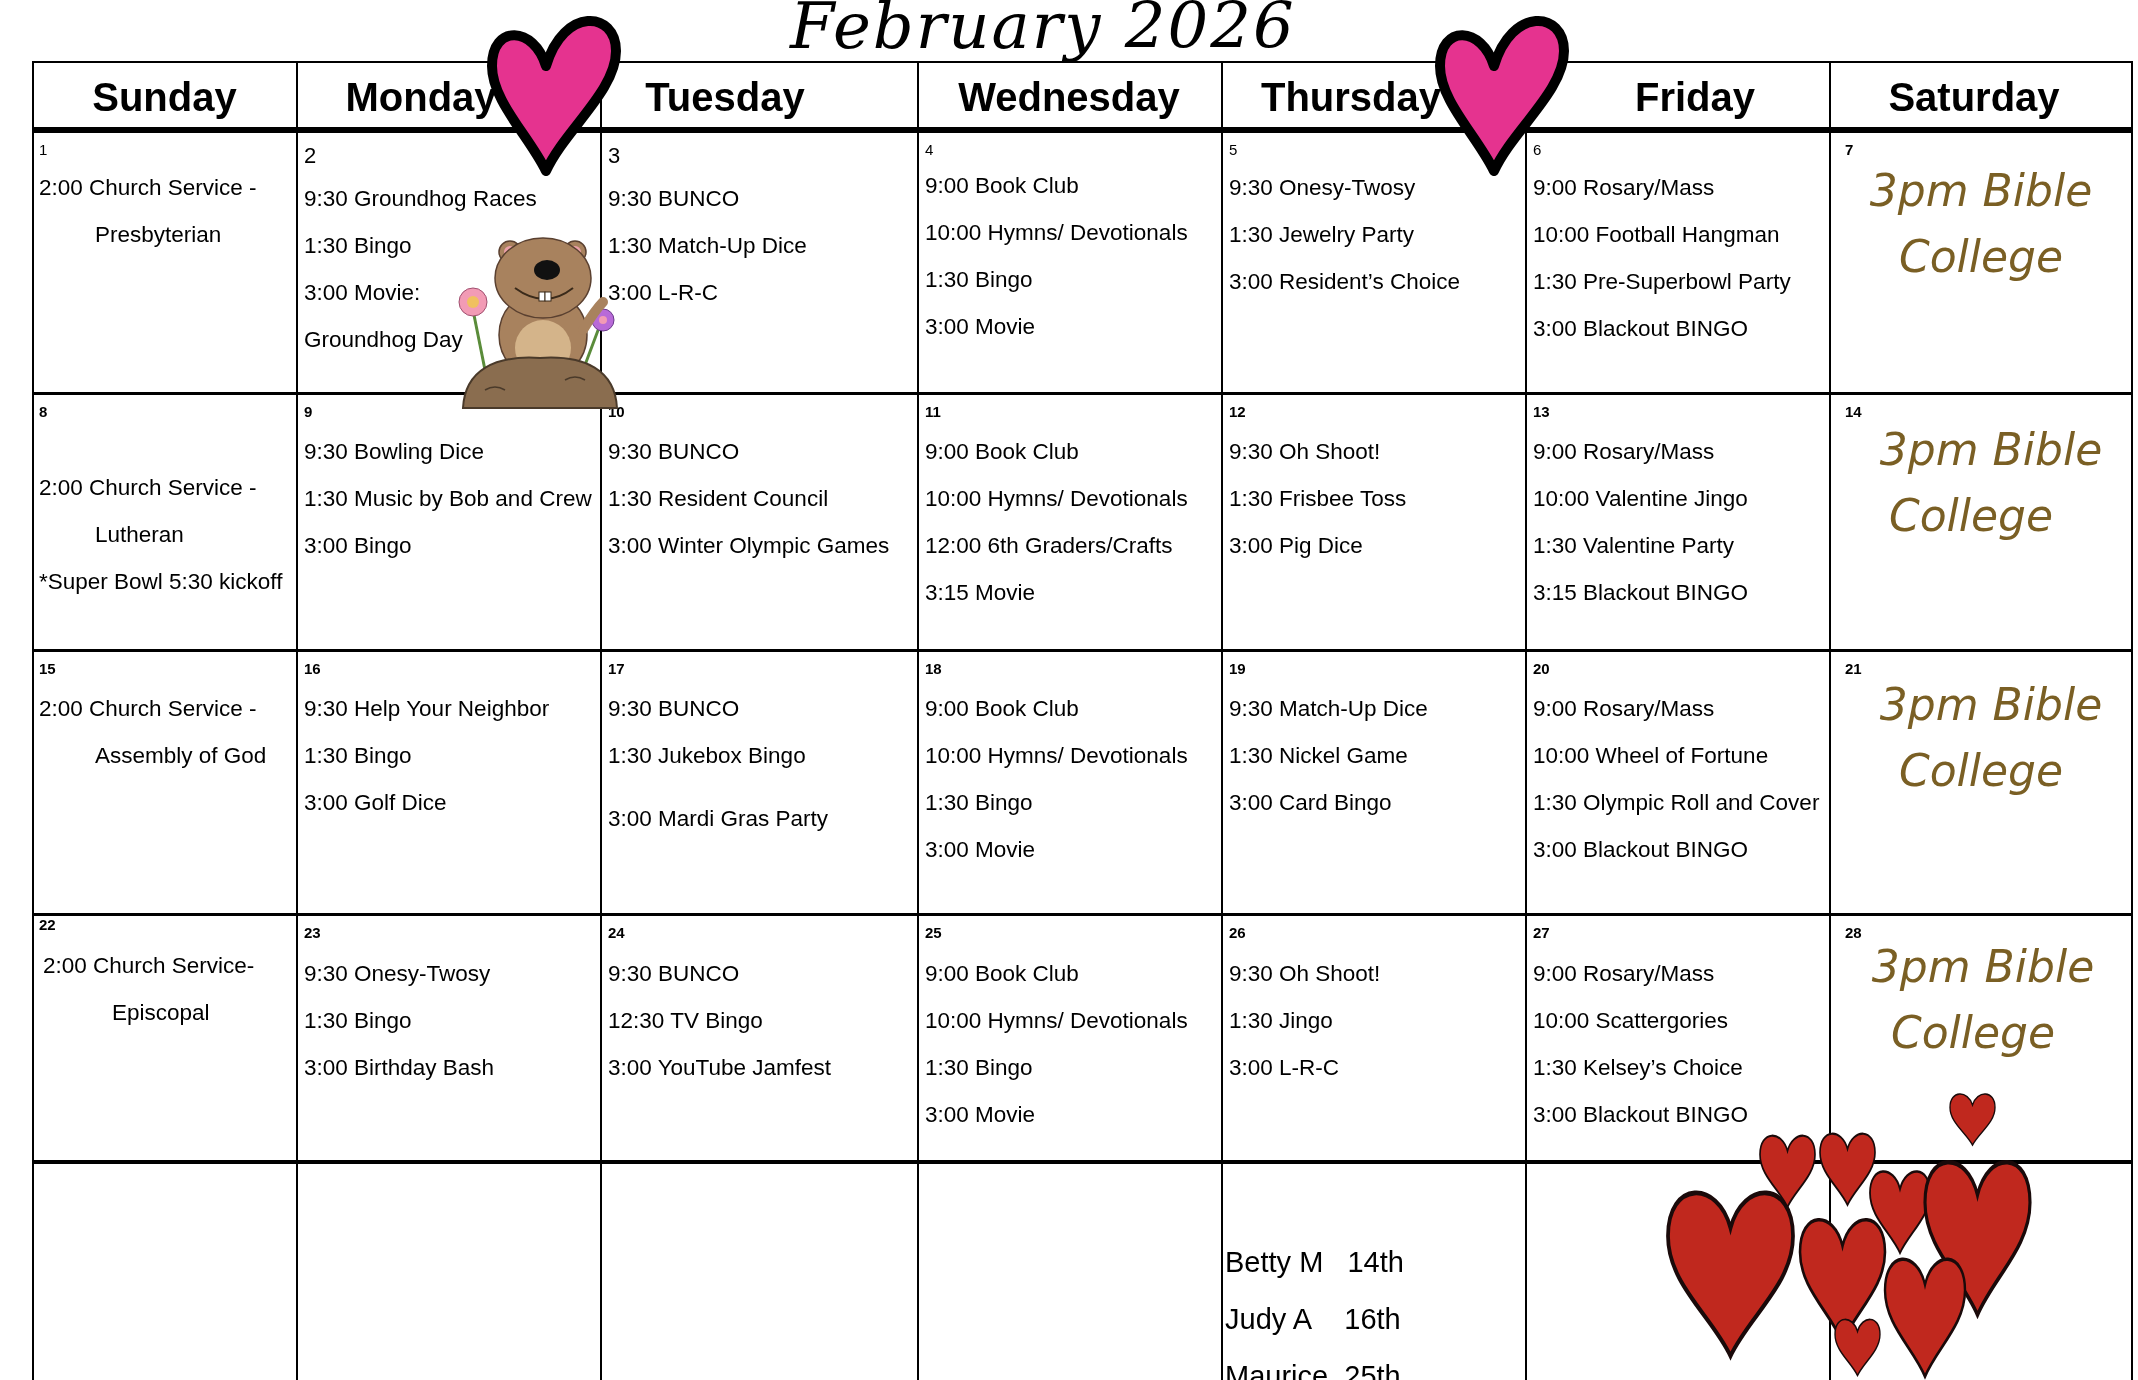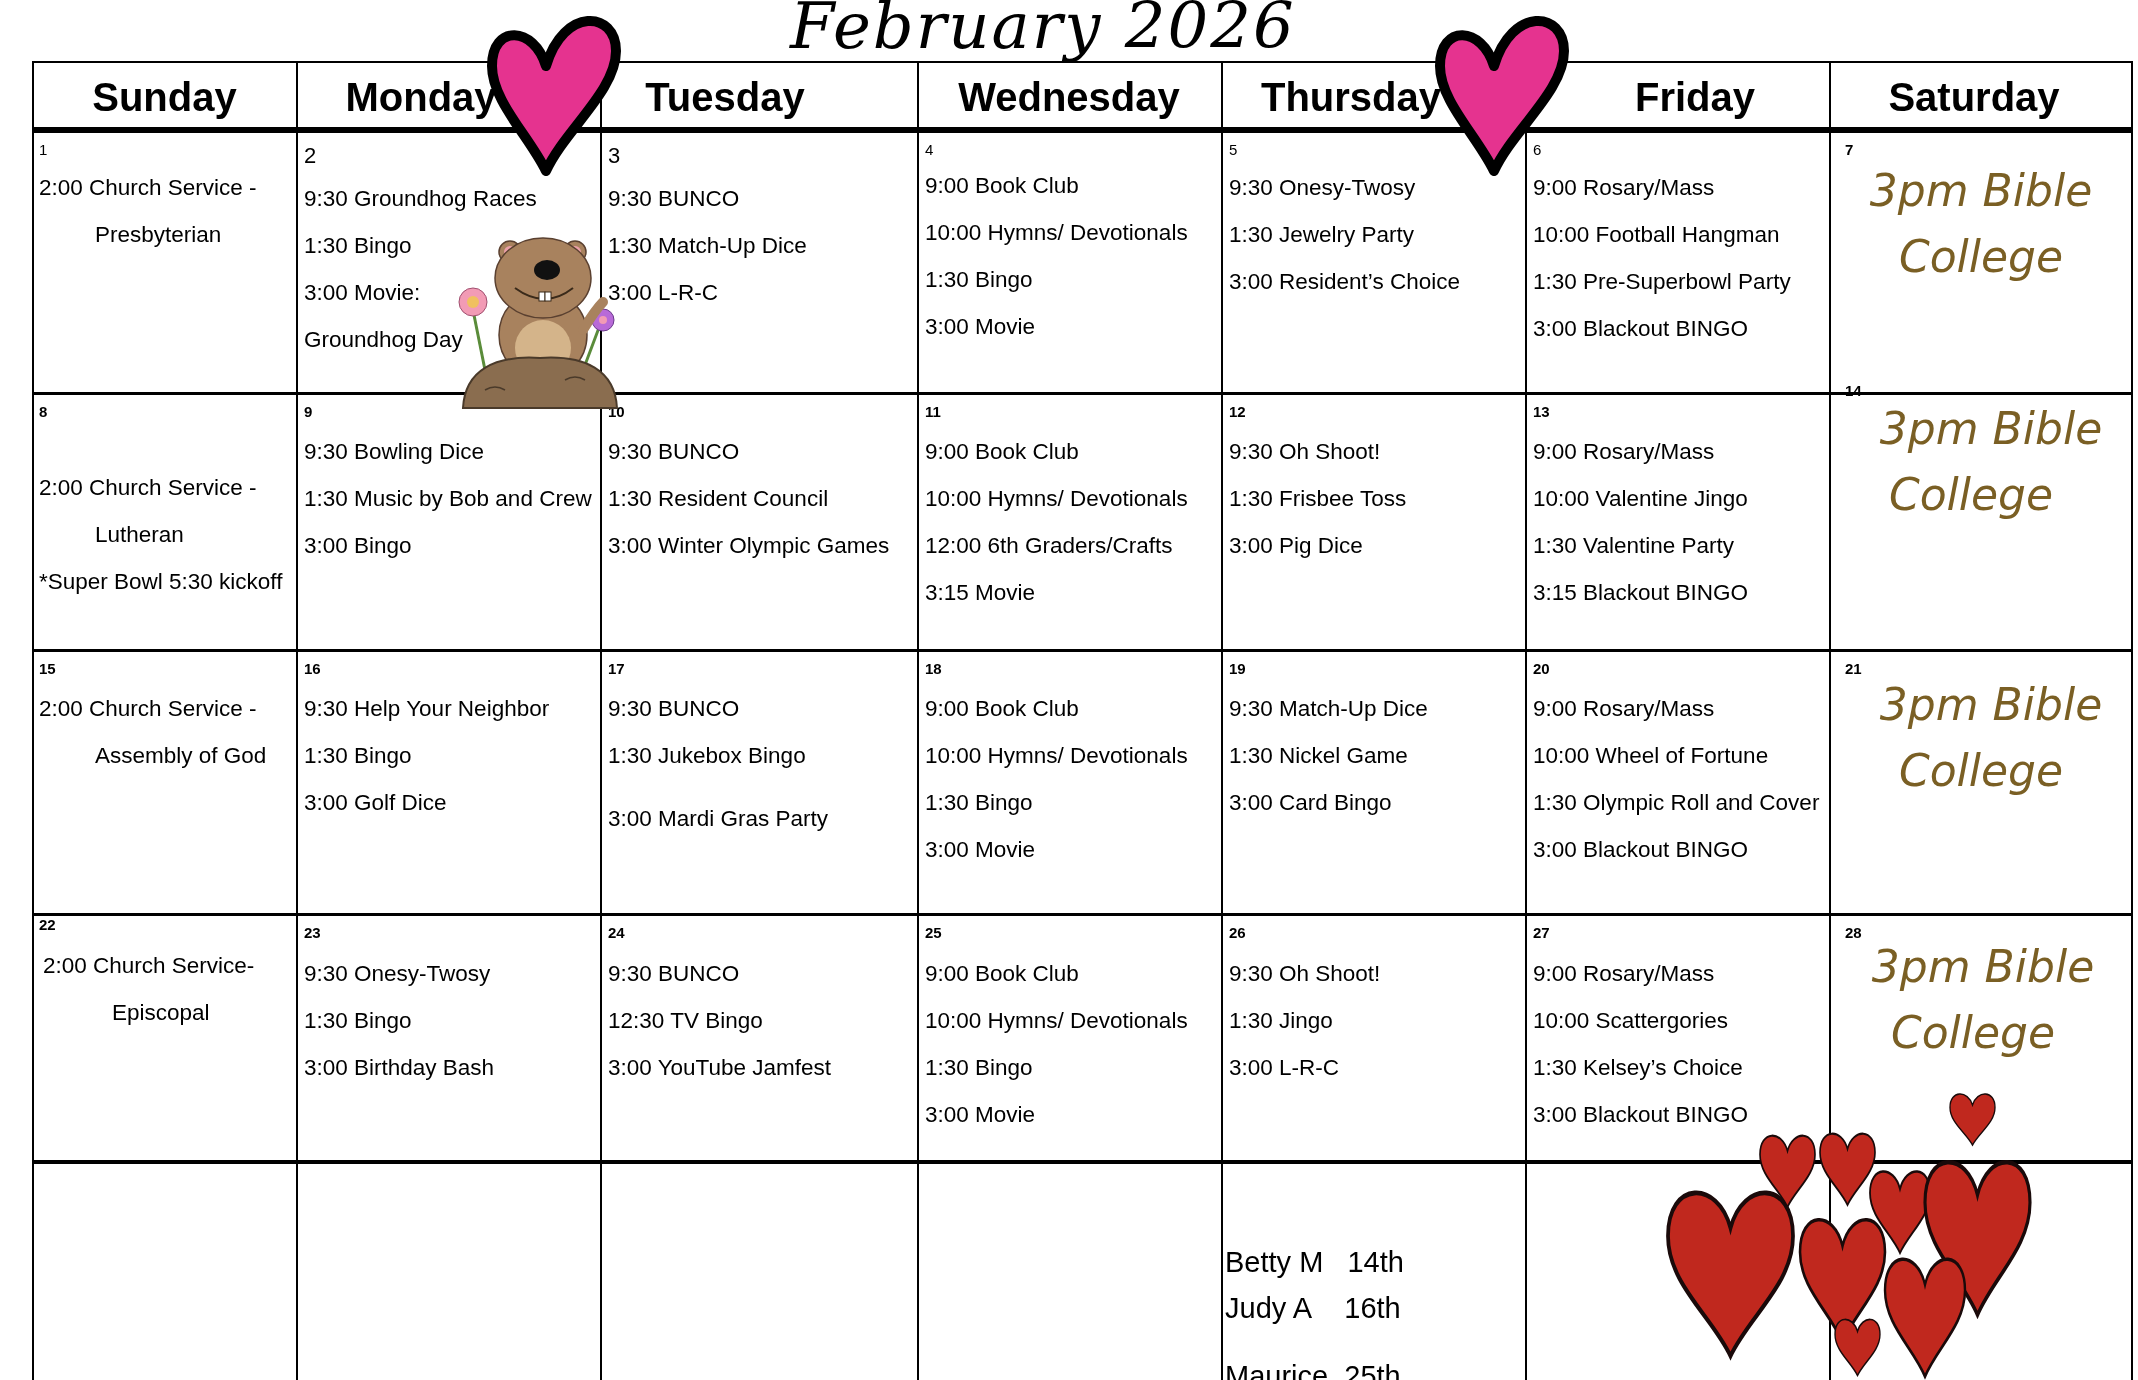--- a/index.html
+++ b/index.html
@@ -130,21 +130,21 @@
   <span class="ev" style="top:91px">1:30 Frisbee Toss</span>
   <span class="ev" style="top:138px">3:00 Pig Dice</span>
 </div>
 <div class="cell" style="left:1527px;top:395px;width:302px;height:254px">
   <span class="dnum">13</span>
   <span class="ev" style="top:44px">9:00 Rosary/Mass</span>
   <span class="ev" style="top:91px">10:00 Valentine Jingo</span>
   <span class="ev" style="top:138px">1:30 Valentine Party</span>
   <span class="ev" style="top:185px">3:15 Blackout BINGO</span>
 </div>
-<div class="cell" style="left:1831px;top:374px;width:300px;height:204px">
+<div class="cell" style="left:1831px;top:395px;width:300px;height:204px">
   <span class="dnum" style="left:14px">14</span>
   <div class="bible" style="left:30px;top:22px">
     <div>3pm Bible</div>
     <div style="margin-left:-40px">College</div>
   </div>
 </div>
 
 <div class="cell" style="left:33px;top:652px;width:263px;height:261px">
   <span class="dnum">15</span>
   <span class="ev" style="top:44px">2:00 Church Service -</span>
@@ -230,21 +230,21 @@
 <div class="cell" style="left:1831px;top:916px;width:300px;height:244px">
   <span class="dnum" style="left:14px">28</span>
   <div class="bible" style="left:22px;top:18px">
     <div>3pm Bible</div>
     <div style="margin-left:-20px">College</div>
   </div>
 </div>
 
 <div class="cell" style="left:1223px;top:1164px;width:302px;height:216px">
   <div class="bday" style="left:2px;top:82px"><span>Betty M</span>&nbsp;&nbsp;&nbsp;<span>14th</span></div>
-  <div class="bday" style="left:2px;top:128px"><span>Judy A</span>&nbsp;&nbsp;&nbsp;&nbsp;<span>16th</span></div>
+  <div class="bday" style="left:2px;top:139px"><span>Judy A</span>&nbsp;&nbsp;&nbsp;&nbsp;<span>16th</span></div>
   <div class="bday" style="left:2px;top:196px"><span>Maurice</span>&nbsp;&nbsp;<span>25th</span></div>
 </div>
 
 <svg class="deco" style="left:484px;top:6px" width="140" height="172" viewBox="0 0 140 172">
   <path d="M62 60 C 50 20, 8 18, 8 60 C 8 95, 45 130, 62 165 C 80 125, 132 85, 132 45 C 132 5, 80 0, 62 60 Z" fill="#e5338f" stroke="#000" stroke-width="10" stroke-linejoin="round"></path>
 </svg>
 
 <svg class="deco" style="left:1432px;top:6px" width="140" height="172" viewBox="0 0 140 172">
   <path d="M62 60 C 50 20, 8 18, 8 60 C 8 95, 45 130, 62 165 C 80 125, 132 85, 132 45 C 132 5, 80 0, 62 60 Z" fill="#e5338f" stroke="#000" stroke-width="10" stroke-linejoin="round"></path>
 </svg>

